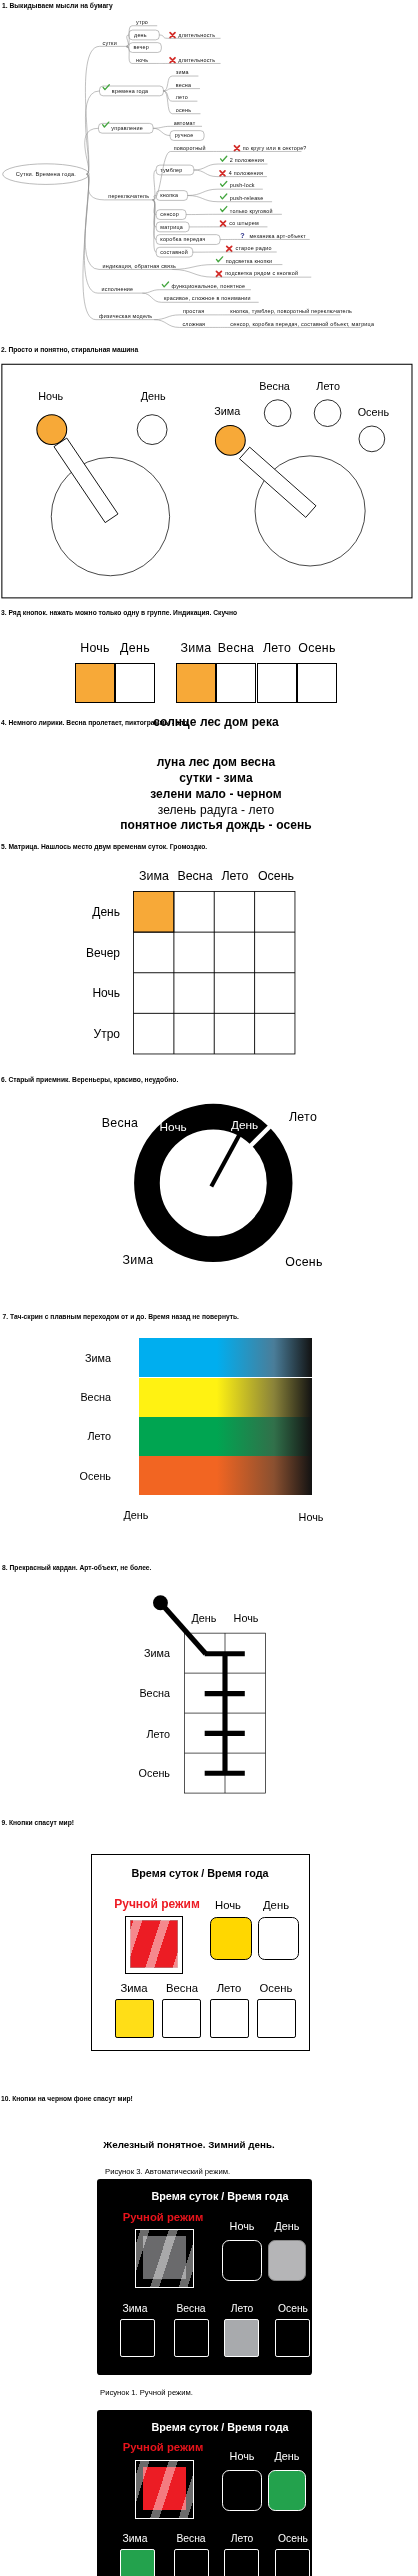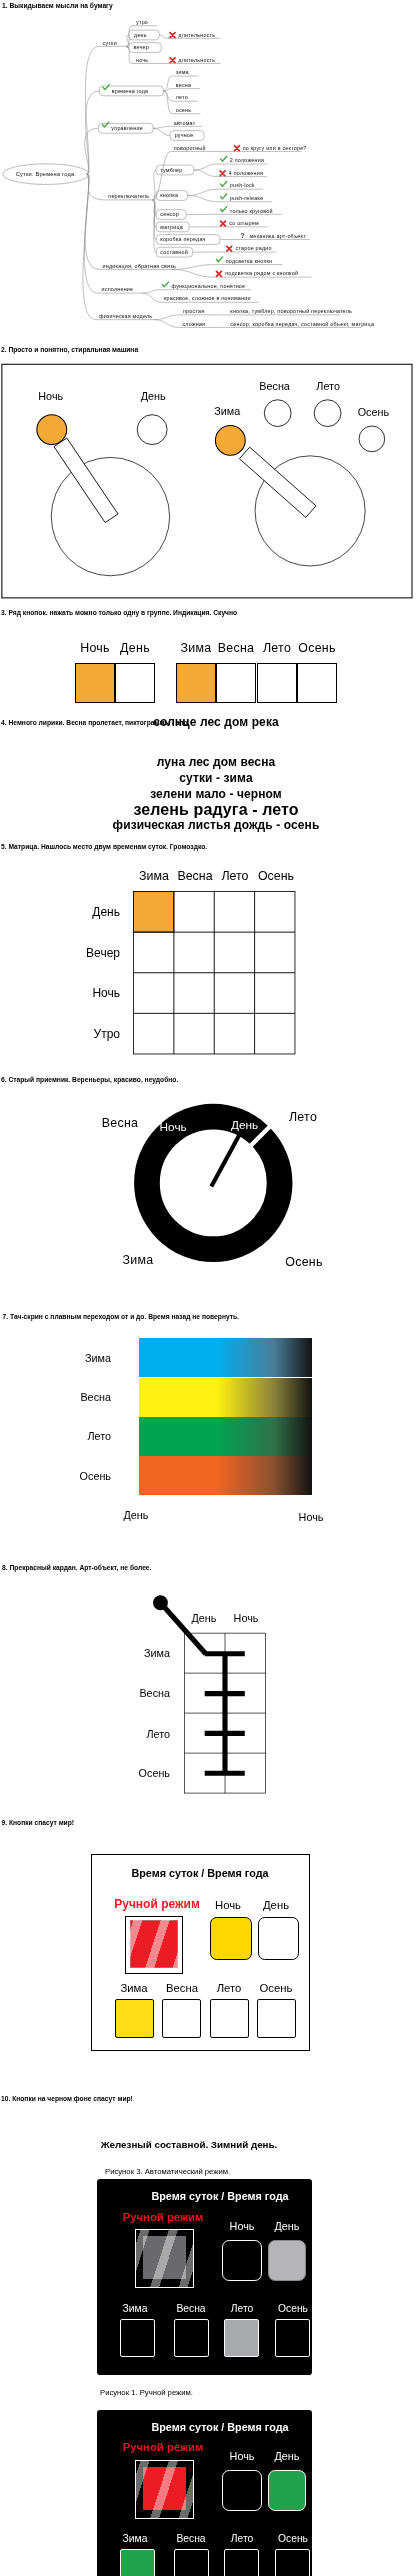--- a/index.html
+++ b/index.html
@@ -196,22 +196,22 @@
 <div class="abs" style="left:115px;top:663px;width:40px;height:40px;background:#fff;border:1px solid #000;box-sizing:border-box;"></div>
 <div class="abs" style="left:176px;top:663px;width:40px;height:40px;background:#F7A938;border:1px solid #000;box-sizing:border-box;"></div>
 <div class="abs" style="left:216px;top:663px;width:40px;height:40px;background:#fff;border:1px solid #000;box-sizing:border-box;"></div>
 <div class="abs" style="left:257px;top:663px;width:40px;height:40px;background:#fff;border:1px solid #000;box-sizing:border-box;"></div>
 <div class="abs" style="left:297px;top:663px;width:40px;height:40px;background:#fff;border:1px solid #000;box-sizing:border-box;"></div>
 <div class="ttl" style="left:1px;top:719px;">4. Немного лирики. Весна пролетает, пиктограммы - зло.</div>
 <div class="lbl ctr" style="left:216px;top:722px;font-size:12px;font-weight:bold;letter-spacing:0.1px;">солнце лес дом река</div>
 <div class="lbl ctr" style="left:216px;top:762px;font-size:12px;font-weight:bold;letter-spacing:0.1px;">луна лес дом весна</div>
 <div class="lbl ctr" style="left:216px;top:778px;font-size:12px;font-weight:bold;letter-spacing:0.1px;">сутки - зима</div>
 <div class="lbl ctr" style="left:216px;top:794px;font-size:12px;font-weight:bold;letter-spacing:0.1px;">зелени мало - черном</div>
-<div class="lbl ctr" style="left:216px;top:810px;font-size:16px;font-weight:bold;letter-spacing:0.1px;">зелень радуга - лето</div>
-<div class="lbl ctr" style="left:216px;top:825px;font-size:12px;font-weight:bold;letter-spacing:0.1px;">физическая листья дождь - осень</div>
+<div class="lbl ctr" style="left:216px;top:810px;font-size:12px;font-weight:normal;letter-spacing:0.1px;">зелень радуга - лето</div>
+<div class="lbl ctr" style="left:216px;top:825px;font-size:12px;font-weight:bold;letter-spacing:0.1px;">понятное листья дождь - осень</div>
 <div class="ttl" style="left:1px;top:843px;">5. Матрица. Нашлось место двум временам суток. Громоздко.</div>
 <div class="lbl ctr" style="left:154px;top:876px;font-size:12.4px;">Зима</div>
 <div class="lbl ctr" style="left:195px;top:876px;font-size:12.4px;">Весна</div>
 <div class="lbl ctr" style="left:235px;top:876px;font-size:12.4px;">Лето</div>
 <div class="lbl ctr" style="left:276px;top:876px;font-size:12.4px;">Осень</div>
 <div class="lbl" style="right:299px;top:912px;font-size:12px;transform:translateY(-50%);">День</div>
 <div class="lbl" style="right:299px;top:953px;font-size:12px;transform:translateY(-50%);">Вечер</div>
 <div class="lbl" style="right:299px;top:993px;font-size:12px;transform:translateY(-50%);">Ночь</div>
 <div class="lbl" style="right:299px;top:1034px;font-size:12px;transform:translateY(-50%);">Утро</div>
 <svg class="abs" style="left:133px;top:891px" width="163" height="164" viewBox="0 0 317 319">
@@ -286,21 +286,21 @@
 <div class="abs" style="left:258px;top:1917px;width:41px;height:43px;background:#fff;border:0.8px solid #000;border-radius:6.7px;box-sizing:border-box;"></div>
 <div class="lbl ctr" style="left:134px;top:1988px;font-size:11.3px;">Зима</div>
 <div class="lbl ctr" style="left:182px;top:1988px;font-size:11.3px;">Весна</div>
 <div class="lbl ctr" style="left:229px;top:1988px;font-size:11.3px;">Лето</div>
 <div class="lbl ctr" style="left:276px;top:1988px;font-size:11.3px;">Осень</div>
 <div class="abs" style="left:115px;top:1999px;width:39px;height:39px;background:#FFDE17;border:0.8px solid #000;border-radius:2.1px;box-sizing:border-box;"></div>
 <div class="abs" style="left:162px;top:1999px;width:39px;height:39px;background:#fff;border:0.8px solid #000;border-radius:2.1px;box-sizing:border-box;"></div>
 <div class="abs" style="left:210px;top:1999px;width:39px;height:39px;background:#fff;border:0.8px solid #000;border-radius:2.1px;box-sizing:border-box;"></div>
 <div class="abs" style="left:257px;top:1999px;width:39px;height:39px;background:#fff;border:0.8px solid #000;border-radius:2.1px;box-sizing:border-box;"></div>
 <div class="ttl" style="left:1px;top:2095px;">10. Кнопки  на черном фоне спасут мир!</div>
-<div class="lbl ctr" style="left:189px;top:2144px;font-size:9.8px;font-weight:bold;">Железный составной. Зимний день.</div>
+<div class="lbl ctr" style="left:189px;top:2144px;font-size:9.8px;font-weight:bold;">Железный понятное. Зимний день.</div>
 <div class="lbl" style="left:105px;top:2167px;font-size:7.7px;">Рисунок 3. Автоматический режим.</div>
 <div class="abs" style="left:97px;top:2179px;width:215px;height:196px;background:#000;border-radius:3.1px;"></div>
 <div class="lbl ctr" style="left:220px;top:2196px;font-size:10.8px;font-weight:bold;color:#fff;">Время суток / Время года</div>
 <div class="lbl ctr" style="left:163px;top:2217px;font-size:11.3px;font-weight:bold;color:#E8131B;">Ручной режим</div>
 <div class="abs" style="left:135px;top:2229px;width:59px;height:59px;border:1px solid #fff;box-sizing:border-box;background:#000;overflow:hidden;">
       <div class="abs" style="left:6.7px;top:5.7px;width:43px;height:43px;background:#6a6a6c;"></div>
       <div class="abs" style="left:-15.5px;top:0;width:90px;height:59px;background:repeating-linear-gradient(108deg,transparent 0 18.5px,rgba(255,255,255,0.42) 18.5px 27px);"></div>
     </div>
 <div class="lbl ctr" style="left:242px;top:2226px;font-size:10.8px;color:#fff;">Ночь</div>
 <div class="lbl ctr" style="left:287px;top:2226px;font-size:10.8px;color:#fff;">День</div>

